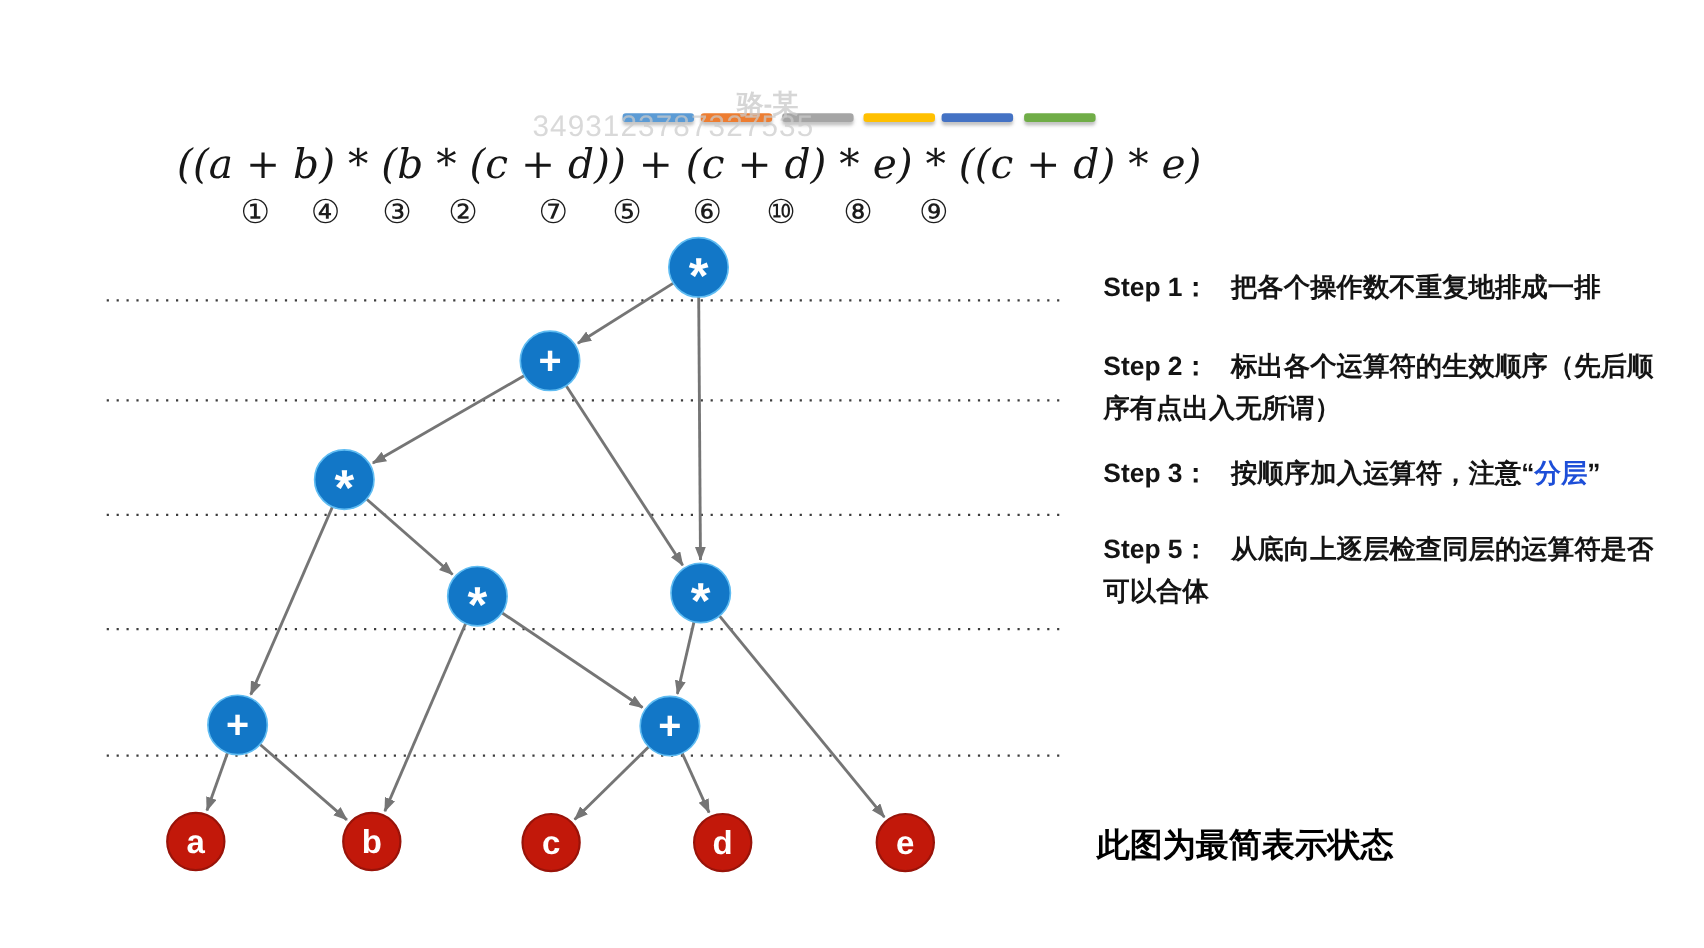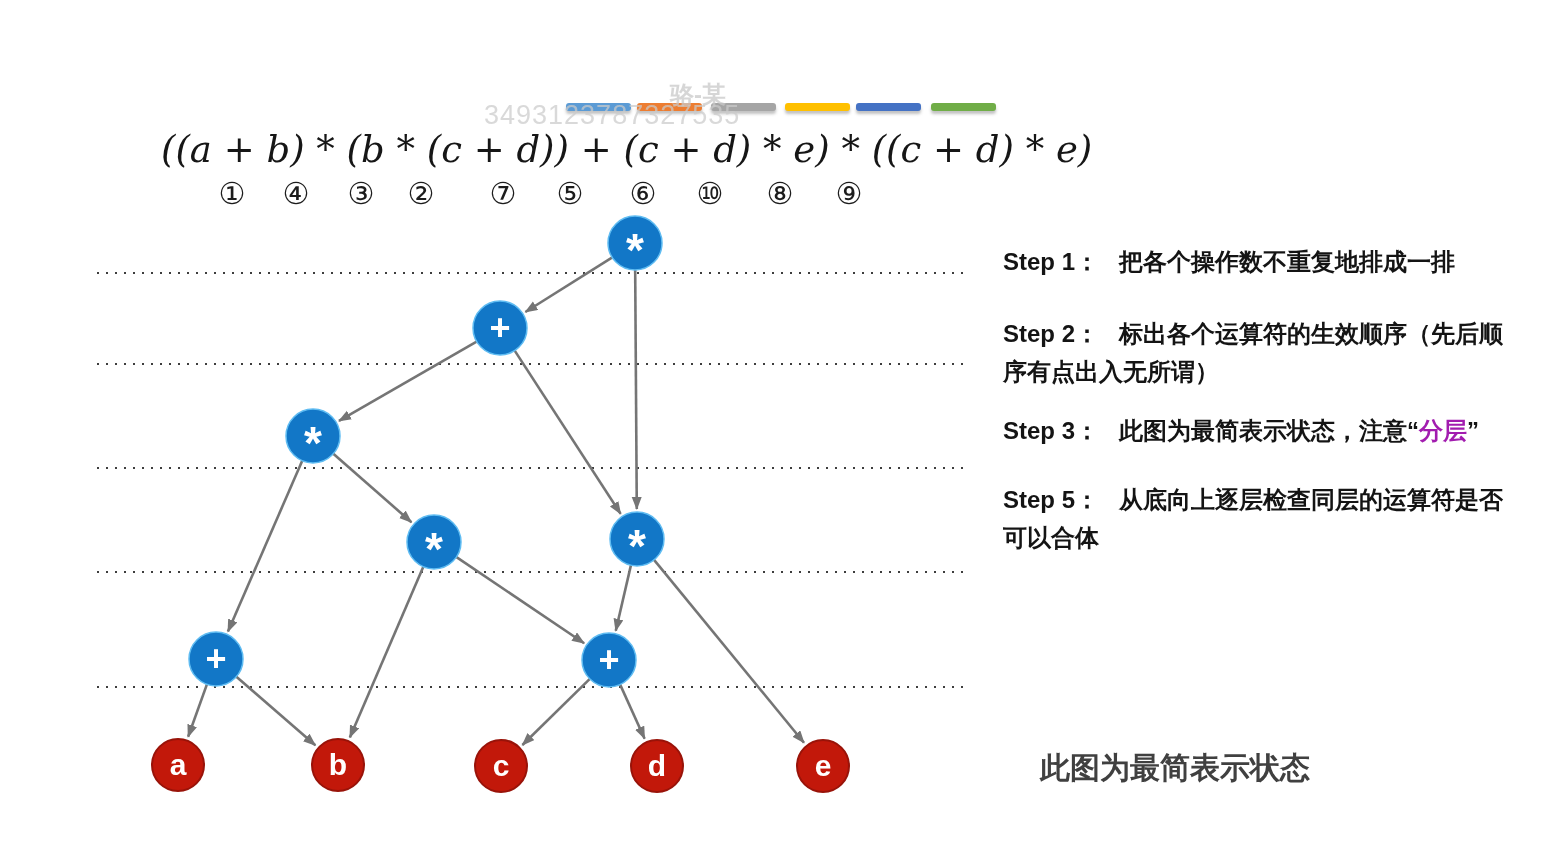--- a/index.html
+++ b/index.html
@@ -144,21 +144,21 @@
       </g>
     </svg>
 
   <div class="step" style="top:243px">
     <span class="step-label">Step 1：</span><span>把各个操作数不重复地排成一排</span>
   </div>
   <div class="step" style="top:315px">
     <span class="step-label">Step 2：</span><span>标出各个运算符的生效顺序（先后顺序有点出入无所谓）</span>
   </div>
   <div class="step" style="top:412px">
-    <span class="step-label">Step 3：</span><span>此图为最简表示状态，注意“</span><span style="color: #a21caf;">分层</span><span>”</span>
+    <span class="step-label">Step 3：</span><span>按顺序加入运算符，注意“</span><span style="color: #1d4ed8;">分层</span><span>”</span>
   </div>
   <div class="step" style="top:481px">
     <span class="step-label">Step 5：</span><span>从底向上逐层检查同层的运算符是否可以合体</span>
   </div>
 
-  <div class="note" style="color: #404040; margin-left: 43px;">此图为最简表示状态</div>
+  <div class="note" style="color: #000000;">此图为最简表示状态</div>
 
 </div>
 
 </body></html>

